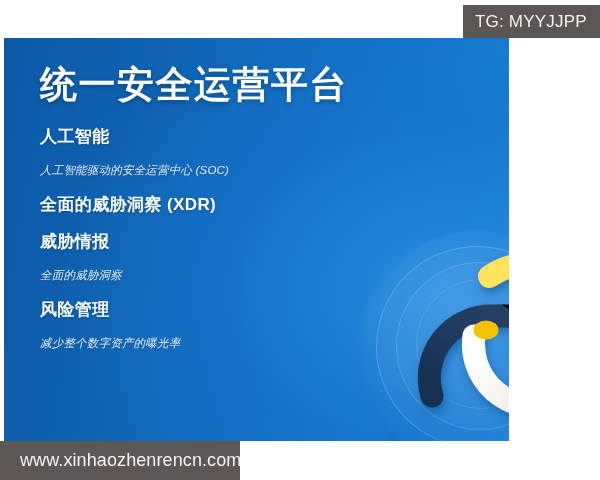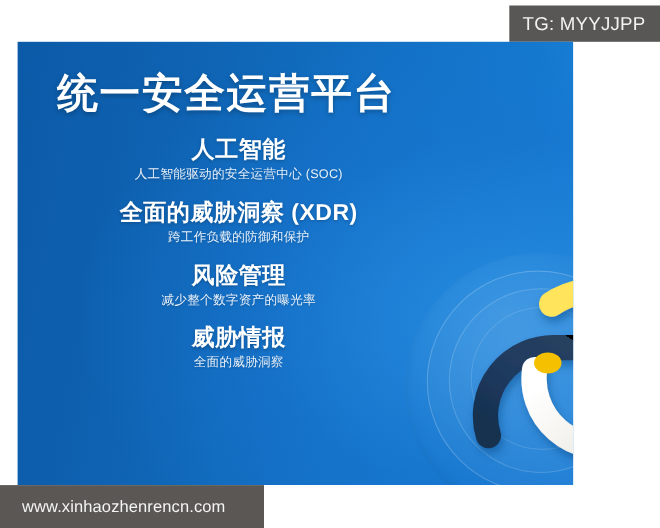--- a/index.html
+++ b/index.html
@@ -14,21 +14,20 @@
     font-family: "Liberation Sans", "DejaVu Sans", sans-serif;
     position: relative;
   }
 
   #stage {
     position: absolute;
     left: 0; top: 0;
     width: 600px; height: 480px;
     background: #ffffff;
     overflow: hidden;
-    text-align: center;
   }
 
   
   .top-strip {
     position: absolute;
     left: 0; top: 0;
     width: 600px; height: 38px;
     background: #ffffff;
   }
   .tg-badge {
@@ -42,21 +41,21 @@
     display: flex;
     align-items: center;
     padding-left: 12px;
     box-sizing: border-box;
     white-space: nowrap;
   }
 
   
   .poster {
     position: absolute;
-    left: 16px; top: 38px;
+    left: 4px; top: 38px;
     width: 505px; height: 403px;
     background:
       radial-gradient(ellipse 520px 360px at 88% 62%, rgba(38,140,224,0.95) 0%, rgba(24,116,206,0.55) 45%, rgba(18,100,186,0.0) 75%),
       linear-gradient(100deg, #0b5aa8 0%, #0f63b2 28%, #1270c4 58%, #1479cf 82%, #1b85dc 100%);
     overflow: hidden;
   }
 
   
   .disc {
     position: absolute;
@@ -109,53 +108,54 @@
   .features {
     position: absolute;
     left: 36px; top: 88px;
     width: 330px;
   }
   .feature {
     margin-bottom: 15px;
   }
   .feature:last-child { margin-bottom: 0; }
   .f-title {
-    font-size: 21px;
+    font-size: 17px;
     font-weight: bold;
     color: #ffffff;
     letter-spacing: 0.4px;
     line-height: 22px;
     text-shadow: 0 1px 3px rgba(0,0,0,0.25);
     white-space: nowrap;
   }
   .f-sub {
     font-size: 11.5px;
     font-weight: normal;
     color: #e8f1fb;
     letter-spacing: 0.2px;
     line-height: 18px;
-    margin-top: 2px;
+    margin-top: 13px;
     text-shadow: 0 1px 2px rgba(0,0,0,0.18);
     white-space: nowrap;
+    font-style: italic;
   }
 
   
   .bottom-white {
     position: absolute;
     left: 0; top: 441px;
     width: 600px; height: 39px;
     background: #ffffff;
   }
   .watermark {
     position: absolute;
     left: 0; top: 441px;
     width: 240px; height: 39px;
     background: #5a5754;
     color: #f4f4f4;
-    font-size: 15px;
+    font-size: 18px;
     letter-spacing: 0.1px;
     display: flex;
     align-items: center;
     padding-left: 20px;
     box-sizing: border-box;
     white-space: nowrap;
   }
 </style>
 </head>
 <body>
@@ -221,35 +221,34 @@
 
     <div class="features">
 
       <div class="feature">
         <div class="f-title">人工智能</div>
         <div class="f-sub">人工智能驱动的安全运营中心 (SOC)</div>
       </div>
 
       <div class="feature">
         <div class="f-title">全面的威胁洞察 (XDR)</div>
-        <div class="f-sub">跨工作负载的防御和保护</div>
-      </div>
-
-      <div class="feature">
+      </div>
+
+      <div class="feature">
+      </div>
+
+      <div class="feature">
+        <div class="f-title">威胁情报</div>
+        <div class="f-sub">全面的威胁洞察</div>
       </div>
 
       <div class="feature">
         <div class="f-title">风险管理</div>
         <div class="f-sub">减少整个数字资产的曝光率</div>
       </div>
 
-      <div class="feature">
-        <div class="f-title">威胁情报</div>
-        <div class="f-sub">全面的威胁洞察</div>
-      </div>
-
     </div>
   </div>
 
   <div class="bottom-white"></div>
   <div class="watermark">www.xinhaozhenrencn.com</div>
 
 </div>
 
 </body></html>

